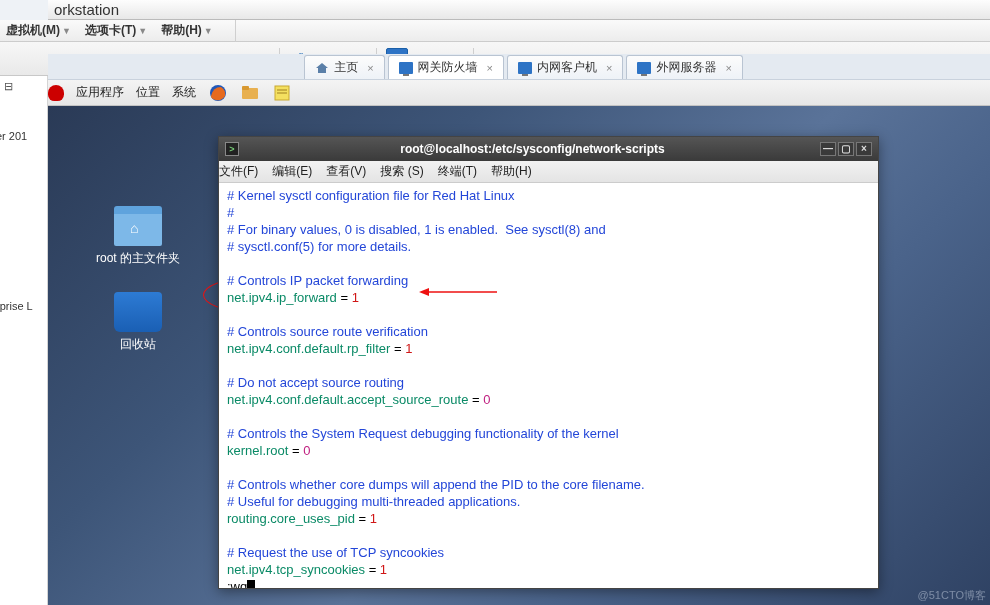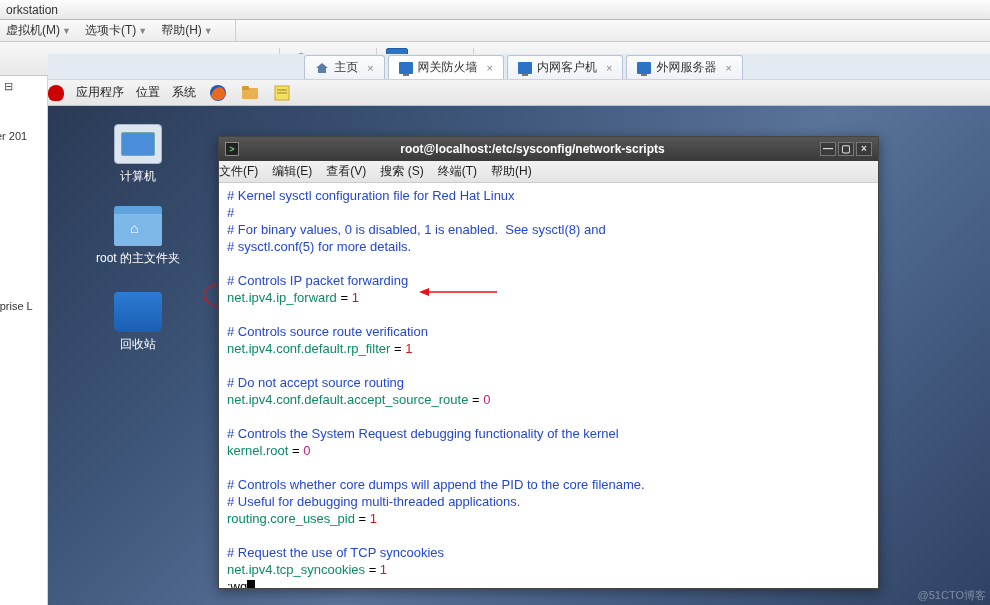--- a/index.html
+++ b/index.html
@@ -1,19 +1,19 @@
 <!DOCTYPE html>
 <html><head>
 <meta charset="utf-8">
 <style>
 * { margin:0; padding:0; box-sizing:border-box; font-family:"Microsoft YaHei",Tahoma,sans-serif; }
 body { width:990px; height:605px; background:#eef2f6; overflow:hidden; position:relative; }
 
-.vmw-titlebar { height:20px; background:linear-gradient(#fdfdfd,#e8e8e8); border-bottom:1px solid #bbb; font-size:12px; padding-left:6px; line-height:20px; color:#333; }
-.vmw-menubar { height:22px; background:linear-gradient(#fafafa,#ececec); border-bottom:1px solid #ccc; display:flex; align-items:center; font-size:12px; color:#333; padding-left:6px; gap:14px; }
+.vmw-titlebar { height:20px; background:linear-gradient(#fdfdfd,#e8e8e8); border-bottom:1px solid #bbb; font-size:15px; padding-left:6px; line-height:20px; color:#333;margin-left:48px; }
+.vmw-menubar { height:22px; background:linear-gradient(#fafafa,#ececec); border-bottom:1px solid #ccc; display:flex; align-items:center; font-size:12px; color:#333; padding-left:6px; gap:14px;font-weight:bold; }
 .vmw-menubar .mi { cursor:default; }
 .vmw-menubar .chev { font-size:9px; color:#888; margin-left:2px; }
 .vmw-toolbar { height:34px; background:linear-gradient(#f7f7f7,#e9e9e9); border-bottom:1px solid #c8c8c8; display:flex; align-items:center; gap:6px; padding-left:220px; }
 .tb-sep { width:1px; height:22px; background:#cfcfcf; margin:0 3px; }
 .tb-btn { width:22px; height:22px; display:flex; align-items:center; justify-content:center; color:#3b7dbf; font-size:14px; border:1px solid transparent; border-radius:2px; }
 .tb-btn.grey { color:#888; }
 .tb-btn.orange { color:#e88b2d; font-weight:bold; }
 
 .host-left { position:absolute; left:0; top:76px; width:48px; height:529px; background:#fff; border-right:1px solid #d4d4d4; font-size:11px; color:#333; padding:4px; }
 .host-left .tree-dot { color:#555; }
@@ -141,26 +141,20 @@
     <span class="gb-ico">
         <svg width="16" height="16">
           <rect x="1" y="1" width="14" height="14" fill="#f4e060" stroke="#c8a830"></rect>
           <line x1="3" y1="5" x2="13" y2="5" stroke="#a08020"></line>
           <line x1="3" y1="8" x2="13" y2="8" stroke="#a08020"></line>
         </svg>
       </span>
   </div>
 
   <div class="desktop">
-    <div class="dicon di-comp" style="left:50px; top:18px">
-      <div class="box">
-          <div class="screen"></div>
-        </div>
-      <div>计算机</div>
-    </div>
     <div class="dicon di-fold" style="left:40px; top:100px; width:100px">
       <div class="box"></div>
       <div>root 的主文件夹</div>
     </div>
     <div class="dicon di-trash" style="left:50px; top:186px">
       <div class="box"></div>
       <div>回收站</div>
     </div>
 
     <div class="annot-ell" style="left:155px; top:172px; width:90px; height:34px"></div>

